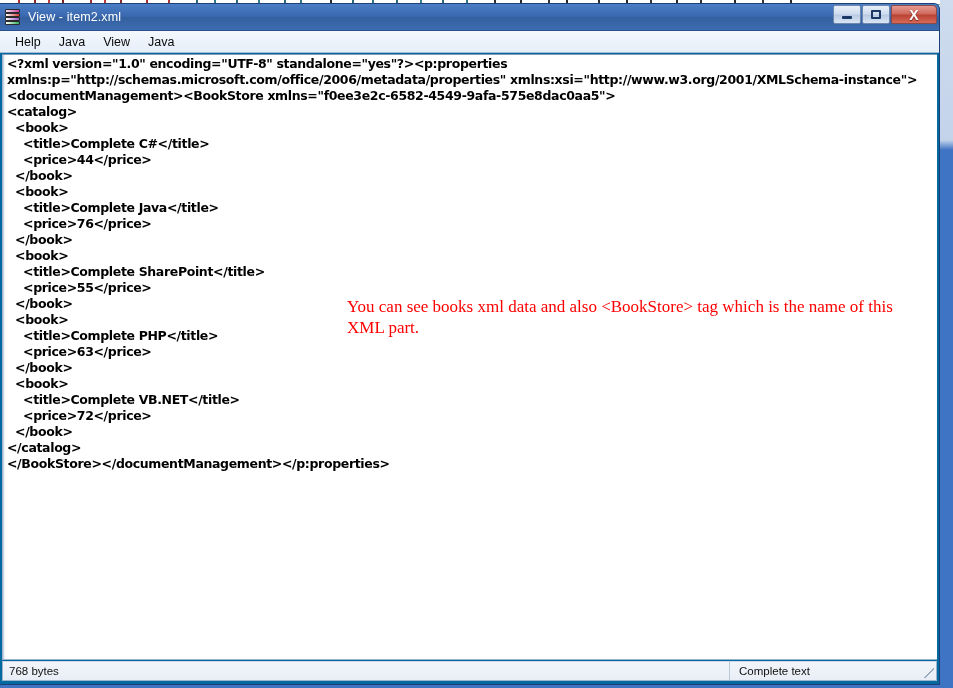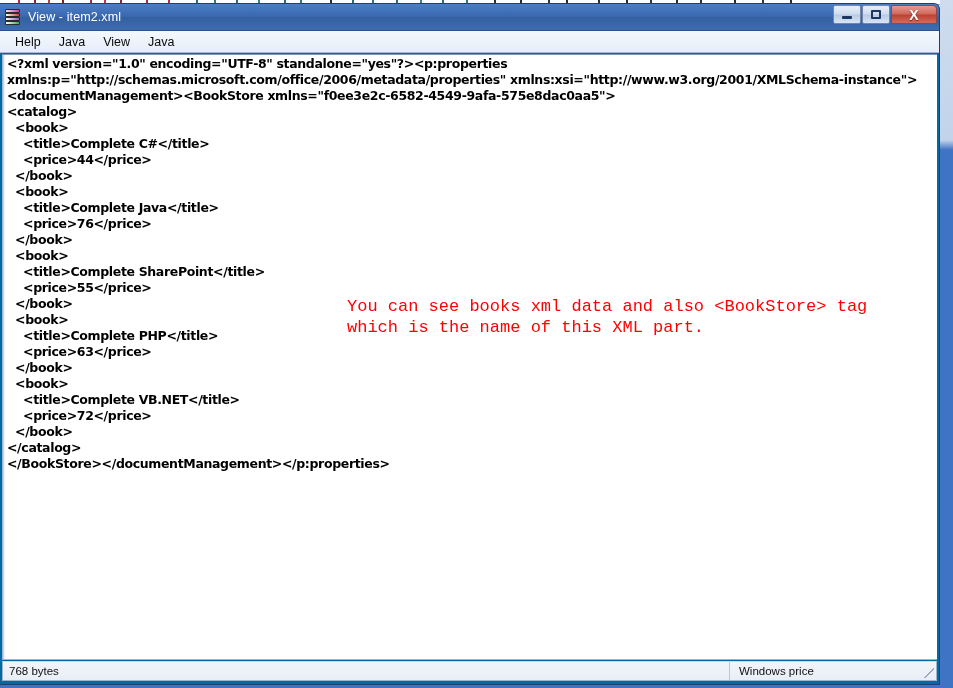--- a/index.html
+++ b/index.html
@@ -194,21 +194,21 @@
     white-space: pre;
     letter-spacing: -0.35px;
   }
 
   #annotation {
     position: absolute;
     left: 345px;
     top: 241px;
     width: 570px;
     color: #ff0000;
-    font-family: Liberation Mono, monospace;
+    font-family: Liberation Serif, serif;
     font-size: 17px;
     line-height: 21px;
   }
 
   
   #status-bar {
     position: absolute;
     left: 2px;
     right: 2px;
     bottom: 3px;
@@ -345,17 +345,17 @@
     &lt;price&gt;72&lt;/price&gt;
   &lt;/book&gt;
 &lt;/catalog&gt;
 &lt;/BookStore&gt;&lt;/documentManagement&gt;&lt;/p:properties&gt;</pre>
     <div id="annotation">You can see books xml data and also &lt;BookStore&gt; tag which is the name of this XML part.</div>
   </div>
 
   <div id="status-bar">
     <div id="status-size">768 bytes</div>
     <div id="status-divider"></div>
-    <div id="status-encoding">Windows price</div>
+    <div id="status-encoding">Complete text</div>
     <div id="status-grip"></div>
   </div>
 
 </div>
 
 </body></html>

